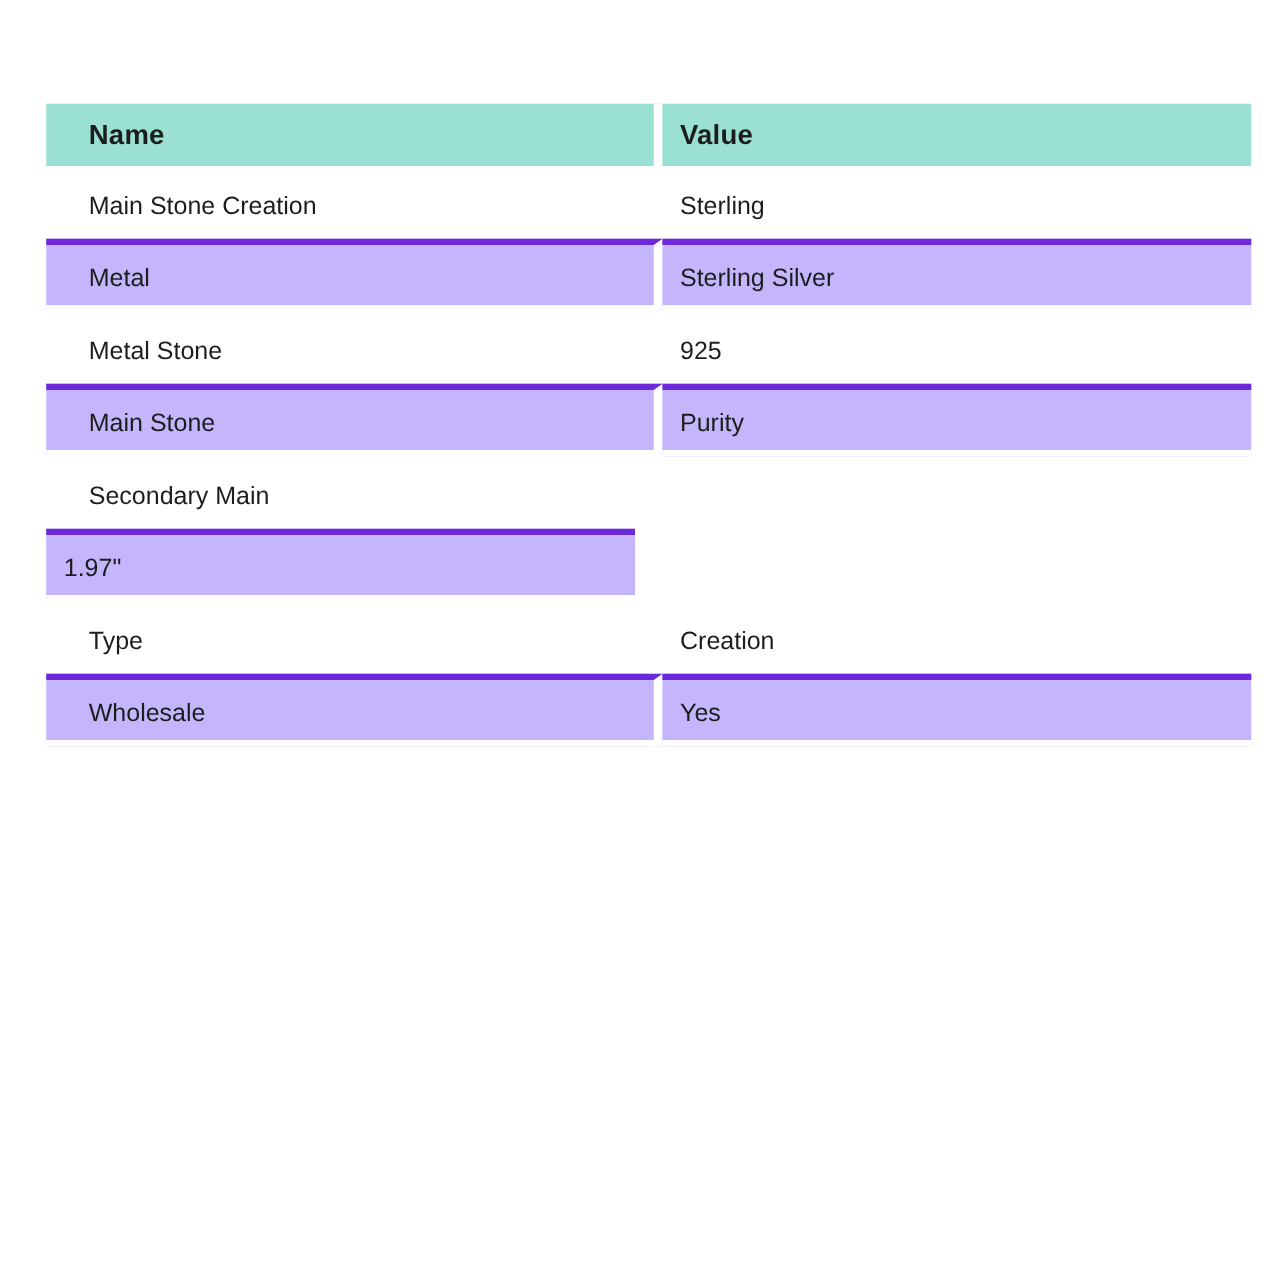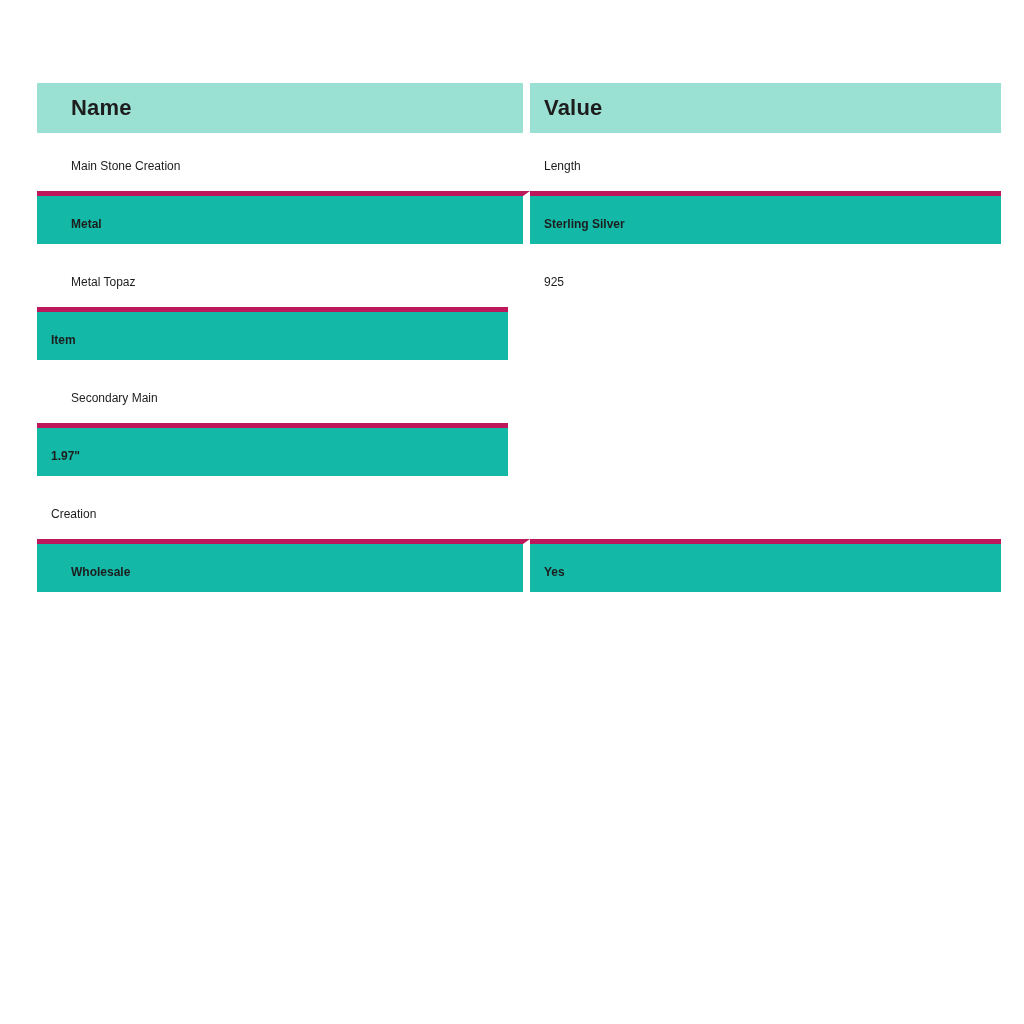--- a/index.html
+++ b/index.html
@@ -41,72 +41,73 @@
     width: 471px;
     padding-left: 14px;
   }
   .tr.header .cell {
     background: #9ae1d3;
     font-size: 22px;
     font-weight: 600;
     letter-spacing: 0.2px;
   }
   .tr.body .cell {
-    font-size: 12px;
+    font-size: 20px;
     font-weight: 400;
     padding-top: 7px;        
   }
   .tr.body.odd .cell {
     background: #ffffff;
   }
   .tr.body.even .cell {
-    background: #14b8a6;
-    border-top: 5px solid #be185d;
+    background: #c4b5fd;
+    border-top: 5px solid #6d28d9;
     border-bottom: 5px solid #ffffff;
-    font-weight: bold;
   }
 </style>
 </head>
 <body>
 
 <div class="attr-table">
 
   <div class="tr header">
     <div class="cell name">Name</div>
     <div class="cell value">Value</div>
   </div>
 
   <div class="tr body odd">
     <div class="cell name">Main Stone Creation</div>
-    <div class="cell value">Length</div>
+    <div class="cell value">Sterling</div>
   </div>
 
   <div class="tr body even">
     <div class="cell name">Metal</div>
     <div class="cell value">Sterling Silver</div>
   </div>
 
   <div class="tr body odd">
-    <div class="cell name">Metal Topaz</div>
+    <div class="cell name">Metal Stone</div>
     <div class="cell value">925</div>
   </div>
 
   <div class="tr body even">
-    <div class="cell value">Item</div>
+    <div class="cell name">Main Stone</div>
+    <div class="cell value">Purity</div>
   </div>
 
   <div class="tr body odd">
     <div class="cell name">Secondary Main</div>
   </div>
 
   <div class="tr body even">
     <div class="cell value">1.97"</div>
   </div>
 
   <div class="tr body odd">
+    <div class="cell name">Type</div>
     <div class="cell value">Creation</div>
   </div>
 
   <div class="tr body even">
     <div class="cell name">Wholesale</div>
     <div class="cell value">Yes</div>
   </div>
 
 </div>
 

